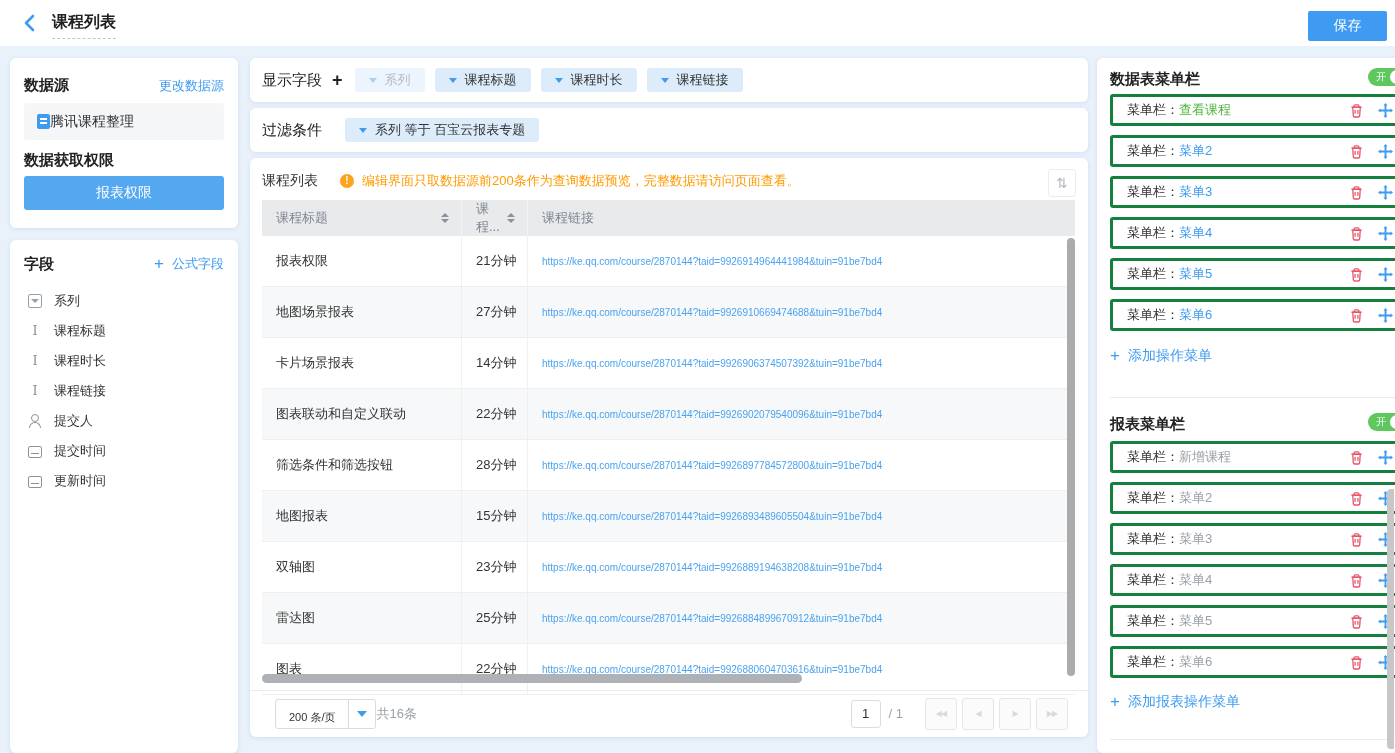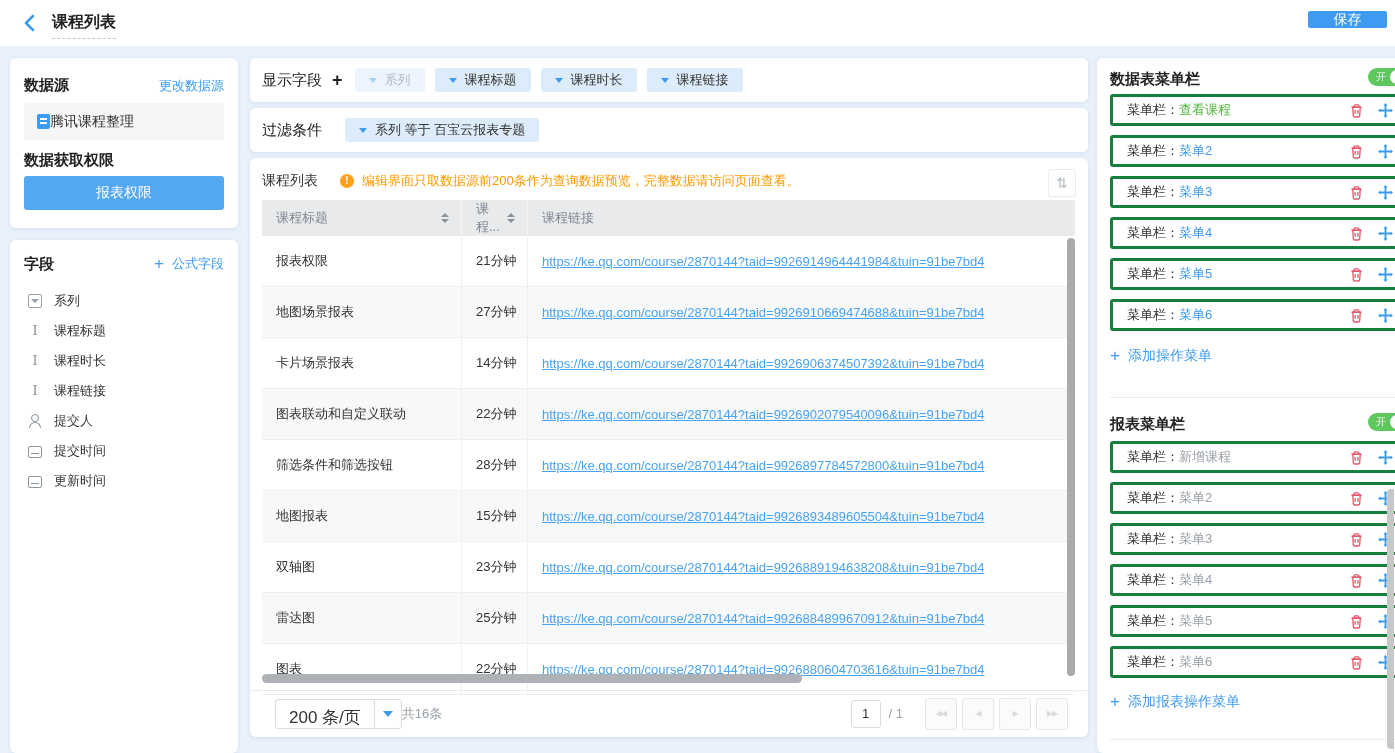--- a/index.html
+++ b/index.html
@@ -4,21 +4,21 @@
 <style>
   html,body{margin:0;padding:0;background:#e9f1fa;}
   .page{position:relative;width:1395px;height:753px;background:#e9f1fa;overflow:hidden;
         font-family:"Liberation Sans","DejaVu Sans",sans-serif;color:#333;}
   .card{position:absolute;background:#fff;border-radius:6px;box-shadow:0 1px 4px rgba(110,150,200,.18);box-sizing:border-box;}
   
   .topbar{position:absolute;left:0;top:0;width:100%;height:46px;background:#fff;}
   .back{position:absolute;left:20px;top:13px;width:20px;height:20px;cursor:pointer;}
   .pgtitle{position:absolute;left:52px;top:12px;font-size:16px;font-weight:bold;color:#222;
            padding-bottom:5px;border-bottom:1px dashed #c6c6c6;}
-  .savebtn{position:absolute;right:8px;top:11px;width:79px;height:17px;background:#3e9bf1;color:#fff;
+  .savebtn{position:absolute;right:8px;top:11px;width:79px;height:30px;background:#3e9bf1;color:#fff;
            font-size:14px;border-radius:2px;display:flex;align-items:center;justify-content:center;cursor:pointer;}
   
   .h15{font-size:15px;font-weight:bold;color:#222;}
   .blue{color:#3d9bf0;margin-left:44px;}
   .addlink{color:#3d9bf0;font-size:14px;cursor:pointer;display:inline-flex;align-items:center;gap:8px;}
   .addlink .plus{font-size:17px;font-weight:400;}
   
   .srcbox{position:absolute;left:14px;right:14px;top:45px;height:37px;background:#f4f6f8;border-radius:3px;
           display:flex;align-items:center;padding-left:13px;font-size:14px;}
   .doc{width:13px;height:15px;background:#3d9bf0;border-radius:2px;position:relative;flex:none;}
@@ -58,28 +58,28 @@
   .sarr .up{border-bottom:4px solid #8a929c;}
   .sarr .down{border-top:4px solid #8a929c;}
   .tbody{position:absolute;left:12px;top:78px;width:813px;}
   .trow{height:50px;display:flex;border-bottom:1px solid #efefef;background:#fff;}
   .trow:nth-child(even){background:#f7f8f9;}
   .tc{display:flex;align-items:center;padding-left:14px;box-sizing:border-box;border-right:1px solid #f0f0f0;font-size:13px;color:#333;}
   .tc:last-child{border-right:none;}
   .tc1{width:200px;flex:none;}
   .tc2{width:66px;flex:none;}
   .tc3{flex:1;overflow:hidden;}
-  .lnk{color:#4aa3f0;font-size:13px;white-space:nowrap;cursor:pointer;text-decoration:underline;}
+  .lnk{color:#4aa3f0;font-size:10px;white-space:nowrap;cursor:pointer;}
   .vscroll{position:absolute;left:817px;top:80px;width:8px;height:438px;background:#ababab;border-radius:4px;cursor:pointer;}
   .hscroll{position:absolute;left:12px;top:516px;width:540px;height:9px;background:#aeb1b5;border-radius:5px;cursor:pointer;}
   
   .pagrow{position:absolute;left:0;right:0;top:532px;height:46px;border-top:1px solid #ebebeb;
           display:flex;align-items:center;padding:0 20px 0 25px;box-sizing:border-box;}
   .psel{display:inline-flex;align-items:stretch;height:28px;border:1px solid #dcdcdc;border-radius:3px;background:#fff;cursor:pointer;}
-  .psel-label{display:flex;align-items:center;padding:0 13px;font-size:17px;color:#333;margin-top:8px;}
+  .psel-label{display:flex;align-items:center;padding:0 13px;font-size:11px;color:#333;margin-top:8px;}
   .psel-arrow{width:26px;border-left:1px solid #dcdcdc;display:flex;align-items:center;justify-content:center;}
   .psel-arrow b{width:0;height:0;border-left:5px solid transparent;border-right:5px solid transparent;border-top:6px solid #3d9bf0;}
   .total{font-size:13px;color:#9aa1a9;}
   .pager{margin-left:auto;display:flex;align-items:center;gap:8px;}
   .pginput{width:28px;height:26px;border:1px solid #dcdcdc;border-radius:3px;display:flex;align-items:center;justify-content:center;font-size:13px;color:#333;}
   .pgof{font-size:13px;color:#9aa1a9;margin-right:14px;}
   .navbtn{width:30px;height:30px;border:1px solid #e6e6e6;border-radius:3px;background:#fbfbfb;color:#d8dbde;
           display:flex;align-items:center;justify-content:center;font-size:8px;letter-spacing:-1px;cursor:default;}
   
   .toggle{position:absolute;right:13px;width:38px;height:18px;background:#5ec75e;border-radius:9px;cursor:pointer;}

